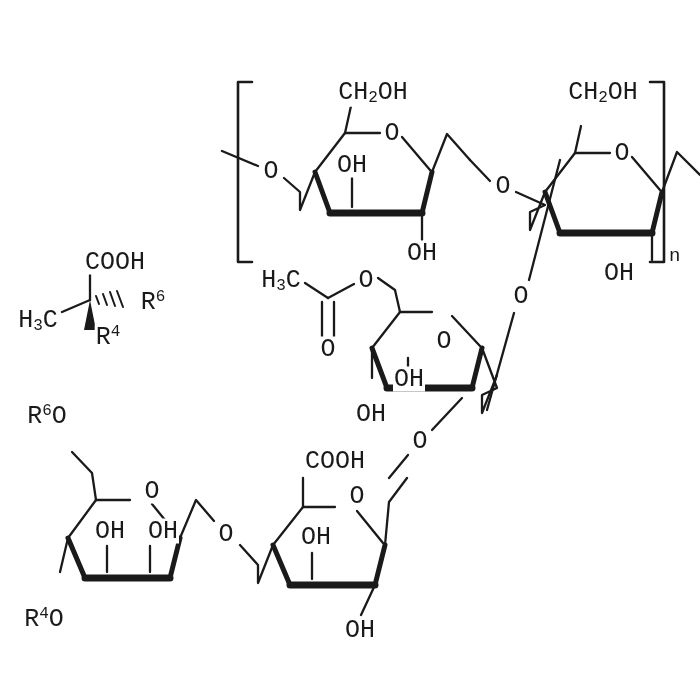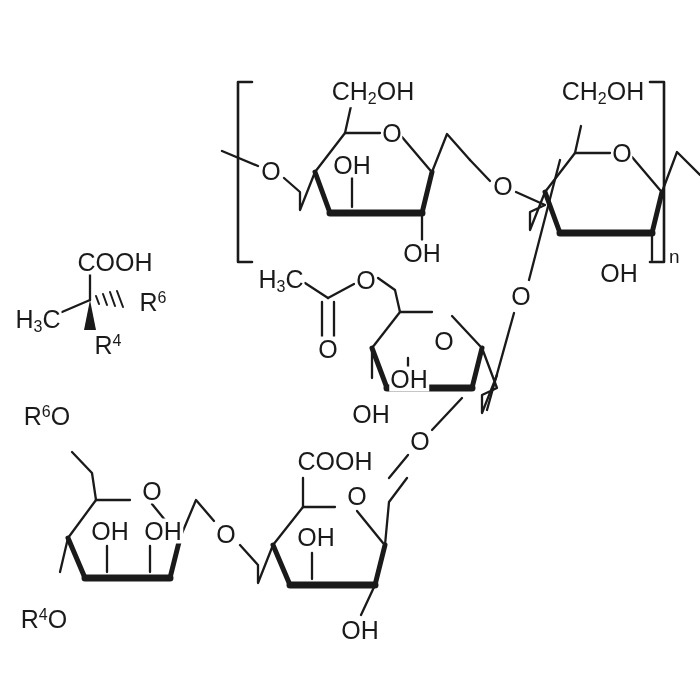--- a/index.html
+++ b/index.html
@@ -4,21 +4,21 @@
 <style>
   html,body{margin:0;padding:0;background:#ffffff;}
   #root{
     position:relative;width:700px;height:700px;background:#ffffff;
     font-family:"Liberation Sans", sans-serif;
     overflow:hidden;
   }
   svg{position:absolute;left:0;top:0;width:700px;height:700px;}
   .lbl{
     position:absolute;
-    font-family:Liberation Sans, sans-serif;
+    font-family:Liberation Mono, monospace;
     font-size:25px;
     color:#1a1a1a;
     white-space:nowrap;
     line-height:1;
     background:#fff;
     padding:0 1px;
   }
   .lbl sub{font-size:16px;vertical-align:-0.22em;}
   .lbl sup{font-size:16px;vertical-align:0.45em;}
   .lbl.small{font-size:19px;}
@@ -193,21 +193,21 @@
   <div class="lbl center" style="left:328px;top:349px;">O</div>
 
   <div class="lbl center" style="left:444px;top:341px;">O</div>
   <div class="lbl center" style="left:409px;top:379px;">OH</div>
   <div class="lbl center" style="left:371px;top:414px;">OH</div>
   <div class="lbl center" style="left:420px;top:441px;">O</div>
 
   <div class="lbl center" style="left:115px;top:262px;">COOH</div>
   <div class="lbl center" style="left:38px;top:321px;">H<sub>3</sub>C</div>
   <div class="lbl center" style="left:153px;top:302px;">R<sup>6</sup></div>
-  <div class="lbl center" style="left:108px;top:345px;">R<sup>4</sup></div>
+  <div class="lbl center" style="left:108px;top:337px;">R<sup>4</sup></div>
 
   <div class="lbl center" style="left:47px;top:416px;">R<sup>6</sup>O</div>
   <div class="lbl center" style="left:44px;top:575px;margin-top:44px;">R<sup>4</sup>O</div>
   <div class="lbl center" style="left:152px;top:491px;">O</div>
   <div class="lbl center" style="left:110px;top:531px;">OH</div>
   <div class="lbl center" style="left:163px;top:531px;">OH</div>
 
   <div class="lbl center" style="left:226px;top:534px;">O</div>
 
   <div class="lbl center" style="left:335px;top:461px;">COOH</div>

